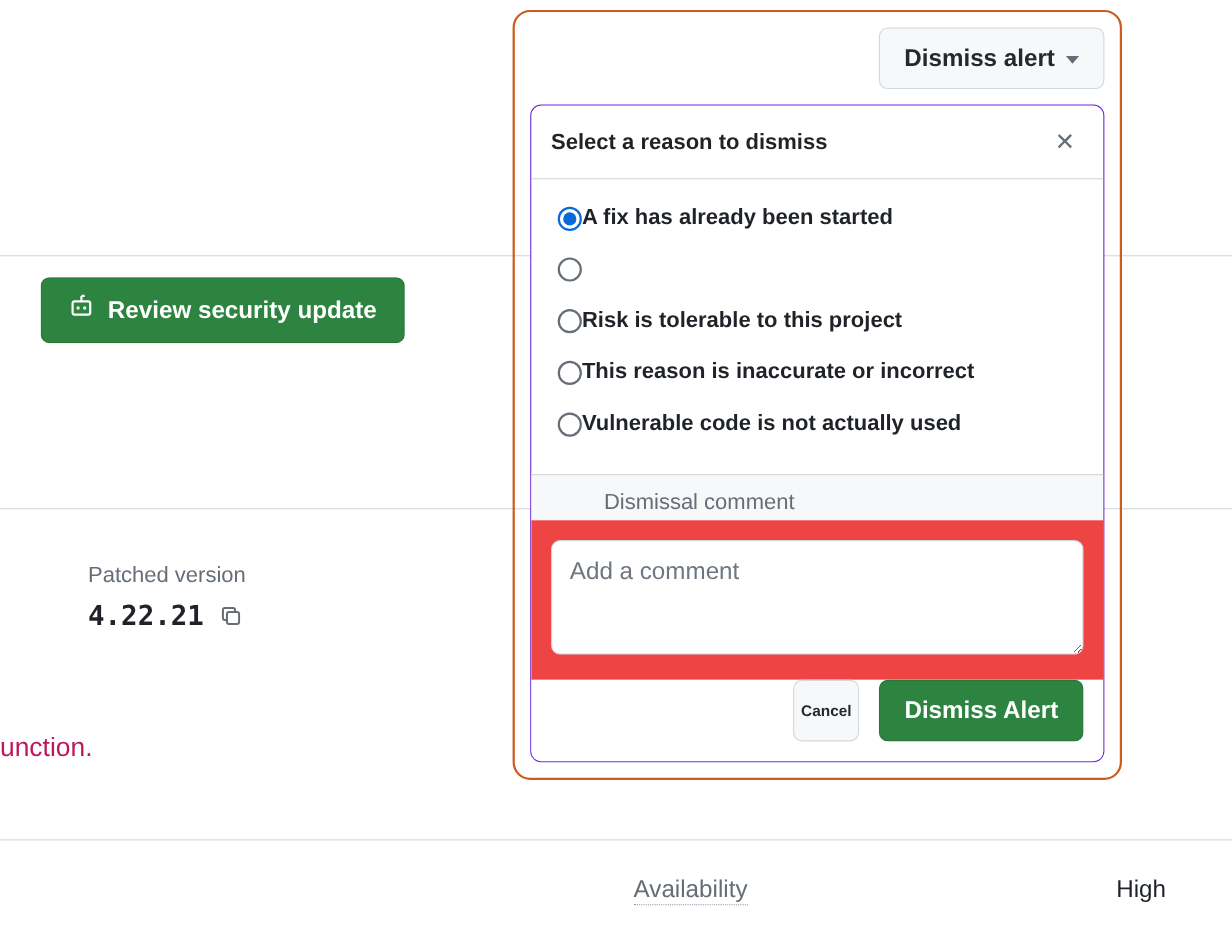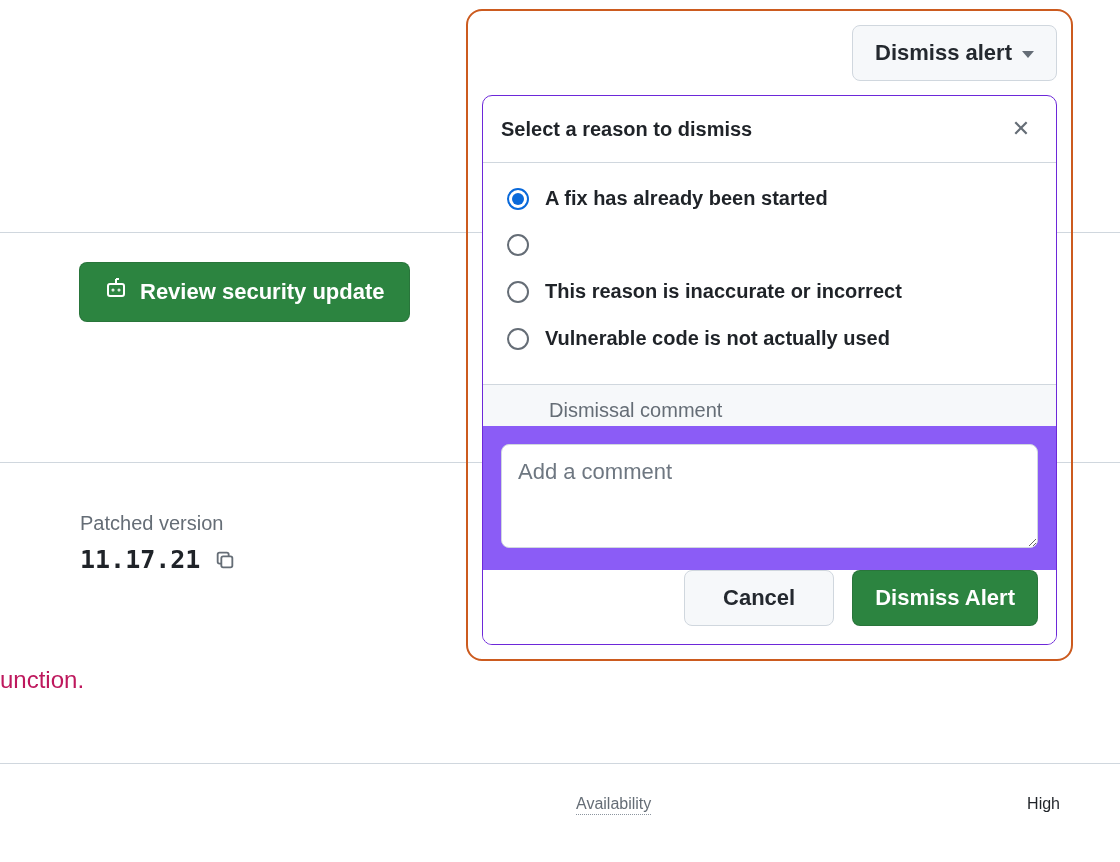--- a/index.html
+++ b/index.html
@@ -28,32 +28,31 @@
     top: 462px; left: 0; right: 0;
     border-top: 1px solid #d0d7de;
   }
   .hr-bot {
     position: absolute;
     top: 763px; left: 0; right: 0;
     border-top: 1px solid #d0d7de;
   }
   .review-btn {
     position: absolute;
-    top: 262px; left: 37px;
+    top: 252px; left: 37px;
     display: inline-flex;
     align-items: center;
     gap: 12px;
     background: #2c8440;
     color: #fff;
     border: 1px solid rgba(27,31,36,.15);
     border-radius: 8px;
     padding: 14px 24px;
     font-size: 22px;
     font-weight: 600;
-    margin-left: 42px;
   }
   .review-btn svg { width: 24px; height: 24px; stroke: #fff; fill: none; stroke-width: 2; }
   .patched {
     position: absolute;
     top: 512px; left: 80px;
   }
   .patched-label { color: #656d76; font-size: 20px; margin-bottom: 10px; }
   .patched-row { display: flex; align-items: center; gap: 14px; }
   .patched-ver {
     font-family: ui-monospace, SFMono-Regular, Menlo, Consolas, monospace;
@@ -66,31 +65,31 @@
     position: absolute;
     top: 666px; left: 0;
     font-size: 24px;
     color: #be185d;
   }
   .avail-row {
     position: absolute;
     top: 795px; left: 576px; right: 60px;
     display: flex;
     justify-content: space-between;
-    font-size: 16px;
+    font-size: 22px;
   }
   .avail-label { color: #656d76; border-bottom: 1px dotted #8c959f; padding-bottom: 1px; }
   .avail-val { font-weight: 400; }
 
   
   .popover-wrap {
     position: absolute;
     top: 9px;
     left: 466px;
-    width: 607px;
+    width: 554px;
     border: 2px solid #cc5b1f;
     border-radius: 16px;
     background: transparent;
     padding: 14px 14px 14px 14px;
   }
   .trigger-row {
     display: flex;
     justify-content: flex-end;
     margin-bottom: 14px;
   }
@@ -136,21 +135,20 @@
     border: 1px solid transparent;
     background: transparent;
     font-size: 22px;
   }
   .options {
     padding: 12px 18px 22px 18px;
   }
   .option {
     display: flex;
     align-items: center;
-    gap: 16px;
     padding: 12px 6px;
   }
   .radio {
     width: 22px; height: 22px;
     border: 2px solid #656d76;
     border-radius: 50%;
     position: relative;
     flex-shrink: 0;
   }
   .radio.selected {
@@ -166,21 +164,21 @@
   .option-label { font-size: 20px; font-weight: 600; color: #1f2328; }
 
   .comment-section {
     border-top: 1px solid #d0d7de;
     background: #f6f8fa;
     padding: 14px 18px 4px 18px;
   }
   .comment-title { font-size: 20px; color: #656d76; margin-left: 48px; }
 
   .comment-body {
-    background: #8b5cf6;
+    background: #ef4444;
     padding: 18px 18px 18px 18px;
   }
   .comment-area {
     width: 100%;
     min-height: 104px;
     border: 1px solid #d0d7de;
     border-radius: 8px;
     padding: 14px 16px;
     font-size: 22px;
     color: #1f2328;
@@ -193,22 +191,22 @@
     display: flex;
     justify-content: flex-end;
     gap: 18px;
     padding: 0 18px 18px 18px;
     background: #fff;
   }
   .cancel-btn {
     background: #f6f8fa;
     border: 1px solid #d0d7de;
     border-radius: 8px;
-    padding: 14px 38px;
-    font-size: 22px;
+    padding: 14px 6px;
+    font-size: 14px;
     font-weight: 600;
     color: #24292f;
   }
   .confirm-btn {
     background: #2c8440;
     border: 1px solid rgba(27,31,36,.15);
     border-radius: 8px;
     padding: 14px 22px;
     font-size: 22px;
     font-weight: 600;
@@ -232,21 +230,21 @@
         </svg>
     </span>
     <span>Review security update</span>
   </button>
 
   <div class="hr-mid"></div>
 
   <div class="patched">
     <div class="patched-label">Patched version</div>
     <div class="patched-row">
-      <span class="patched-ver">11.17.21</span>
+      <span class="patched-ver">4.22.21</span>
       <span class="copy-icon">
         <svg viewBox="0 0 24 24" fill="none" stroke="currentColor" stroke-width="2">
             <rect x="8" y="8" width="12" height="12" rx="2"></rect>
             <path d="M16 8V6a2 2 0 0 0-2-2H6a2 2 0 0 0-2 2v8a2 2 0 0 0 2 2h2"></path>
           </svg>
       </span>
     </div>
   </div>
 
   <div class="fn-text">unction.</div>
@@ -278,20 +276,24 @@
     <div class="options" id="options-container">
         <div class="option">
           <span class="radio selected"></span>
           <span class="option-label">A fix has already been started</span>
         </div>
         <div class="option">
           <span class="radio"></span>
         </div>
         <div class="option">
           <span class="radio"></span>
+          <span class="option-label">Risk is tolerable to this project</span>
+        </div>
+        <div class="option">
+          <span class="radio"></span>
           <span class="option-label">This reason is inaccurate or incorrect</span>
         </div>
         <div class="option">
           <span class="radio"></span>
           <span class="option-label">Vulnerable code is not actually used</span>
         </div>
       </div>
 
     <div class="comment-section">
       <div class="comment-title">Dismissal comment</div>

